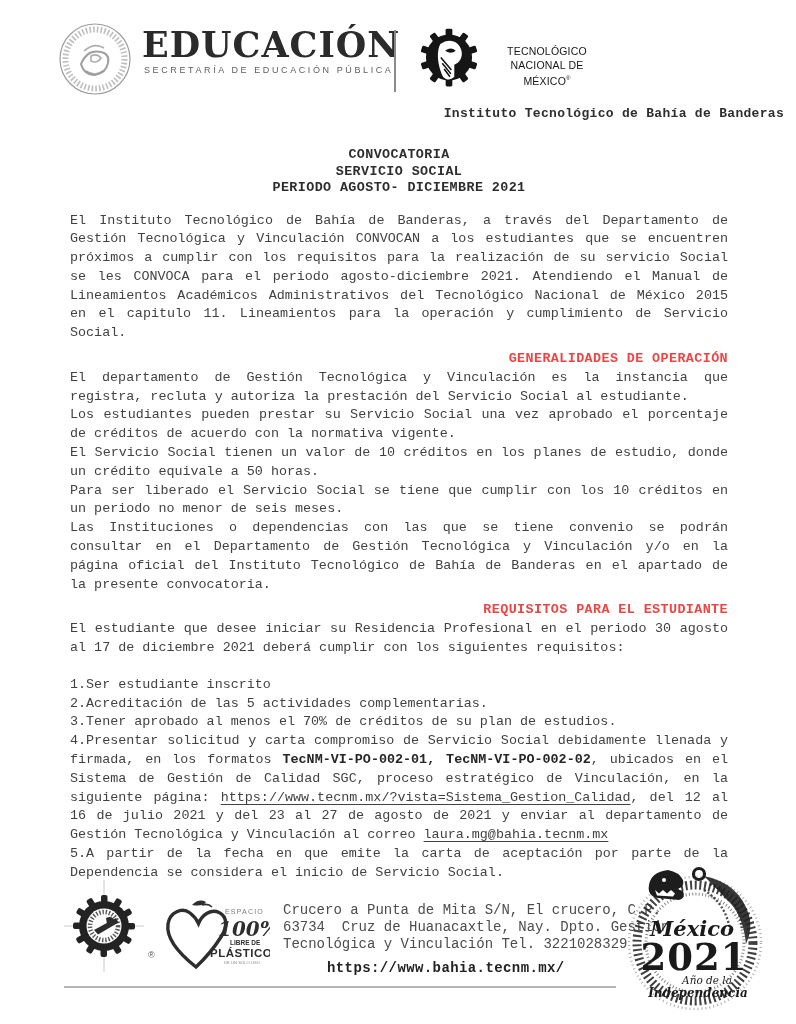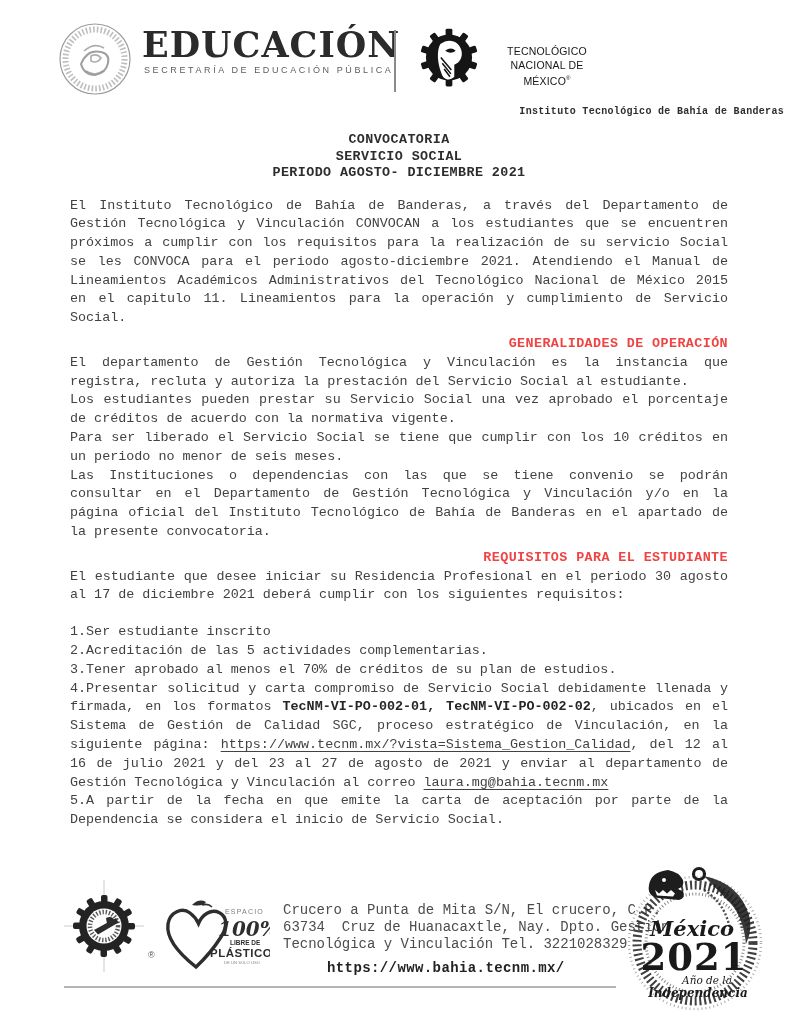--- a/index.html
+++ b/index.html
@@ -26,25 +26,25 @@
   .hdr-divider{position:absolute;left:394px;top:30px;width:2px;height:62px;background:#8a8a8a;}
   .tecnm-gear{position:absolute;left:420px;top:21px;width:58px;height:75px;}
   .tecnm-text{
     position:absolute;left:487px;top:45px;width:120px;
     font-family:"Liberation Sans",sans-serif;font-weight:normal;
     font-size:10.5px;line-height:13.5px;color:#161616;text-align:center;letter-spacing:.2px;
   }
   .tecnm-text sup{font-size:6px;}
   .institute-line{
     position:absolute;right:12px;top:106px;
-    font-weight:bold;font-size:10px;color:#2e2e2e;letter-spacing:.3px;
+    font-weight:bold;font-size:13px;color:#2e2e2e;letter-spacing:.3px;
   }
   
   .doc-body{
-    position:absolute;left:70px;top:132px;width:658px;
+    position:absolute;left:70px;top:147px;width:658px;
     font-size:13.4px;line-height:18.8px;
   }
   .doc-title{
     text-align:center;font-weight:bold;color:#2d2d2d;
     font-size:13.4px;line-height:16.5px;margin-bottom:15px;letter-spacing:.4px;
   }
   .para{text-align:justify;margin:0;}
   .sec-heading{
     text-align:right;font-weight:bold;color:#ef4444;
     margin-top:7px;letter-spacing:.4px;
@@ -119,20 +119,21 @@
       <div>CONVOCATORIA</div>
       <div>SERVICIO SOCIAL</div>
       <div>PERIODO AGOSTO- DICIEMBRE 2021</div>
     </div>
 
     <p class="para">El Instituto Tecnológico de Bahía de Banderas, a través del Departamento de Gestión Tecnológica y Vinculación CONVOCAN a los estudiantes que se encuentren próximos a cumplir con los requisitos para la realización de su servicio Social se les CONVOCA para el periodo agosto-diciembre 2021. Atendiendo el Manual de Lineamientos Académicos Administrativos del Tecnológico Nacional de México 2015 en el capitulo 11. Lineamientos para la operación y cumplimiento de Servicio Social.</p>
 
     <div class="sec-heading">GENERALIDADES DE OPERACIÓN</div>
     <p class="para">El departamento de Gestión Tecnológica y Vinculación es la instancia que registra, recluta y autoriza la prestación del Servicio Social al estudiante.</p>
     <p class="para">Los estudiantes pueden prestar su Servicio Social una vez aprobado el porcentaje de créditos de acuerdo con la normativa vigente.</p>
+    <p class="para">El Servicio Social tienen un valor de 10 créditos en los planes de estudio, donde un crédito equivale a 50 horas.</p>
     <p class="para">Para ser liberado el Servicio Social se tiene que cumplir con los 10 créditos en un periodo no menor de seis meses.</p>
     <p class="para">Las Instituciones o dependencias con las que se tiene convenio se podrán consultar en el Departamento de Gestión Tecnológica y Vinculación y/o en la página oficial del Instituto Tecnológico de Bahía de Banderas en el apartado de la presente convocatoria.</p>
 
     <div class="sec-heading">REQUISITOS PARA EL ESTUDIANTE</div>
     <p class="para">El estudiante que desee iniciar su Residencia Profesional en el periodo 30 agosto al 17 de diciembre 2021 deberá cumplir con los siguientes requisitos:</p>
 
     <div class="req-list">
       <p class="para">1.Ser estudiante inscrito</p>
       <p class="para">2.Acreditación de las 5 actividades complementarias.</p>
       <p class="para">3.Tener aprobado al menos el 70% de créditos de su plan de estudios.</p>

